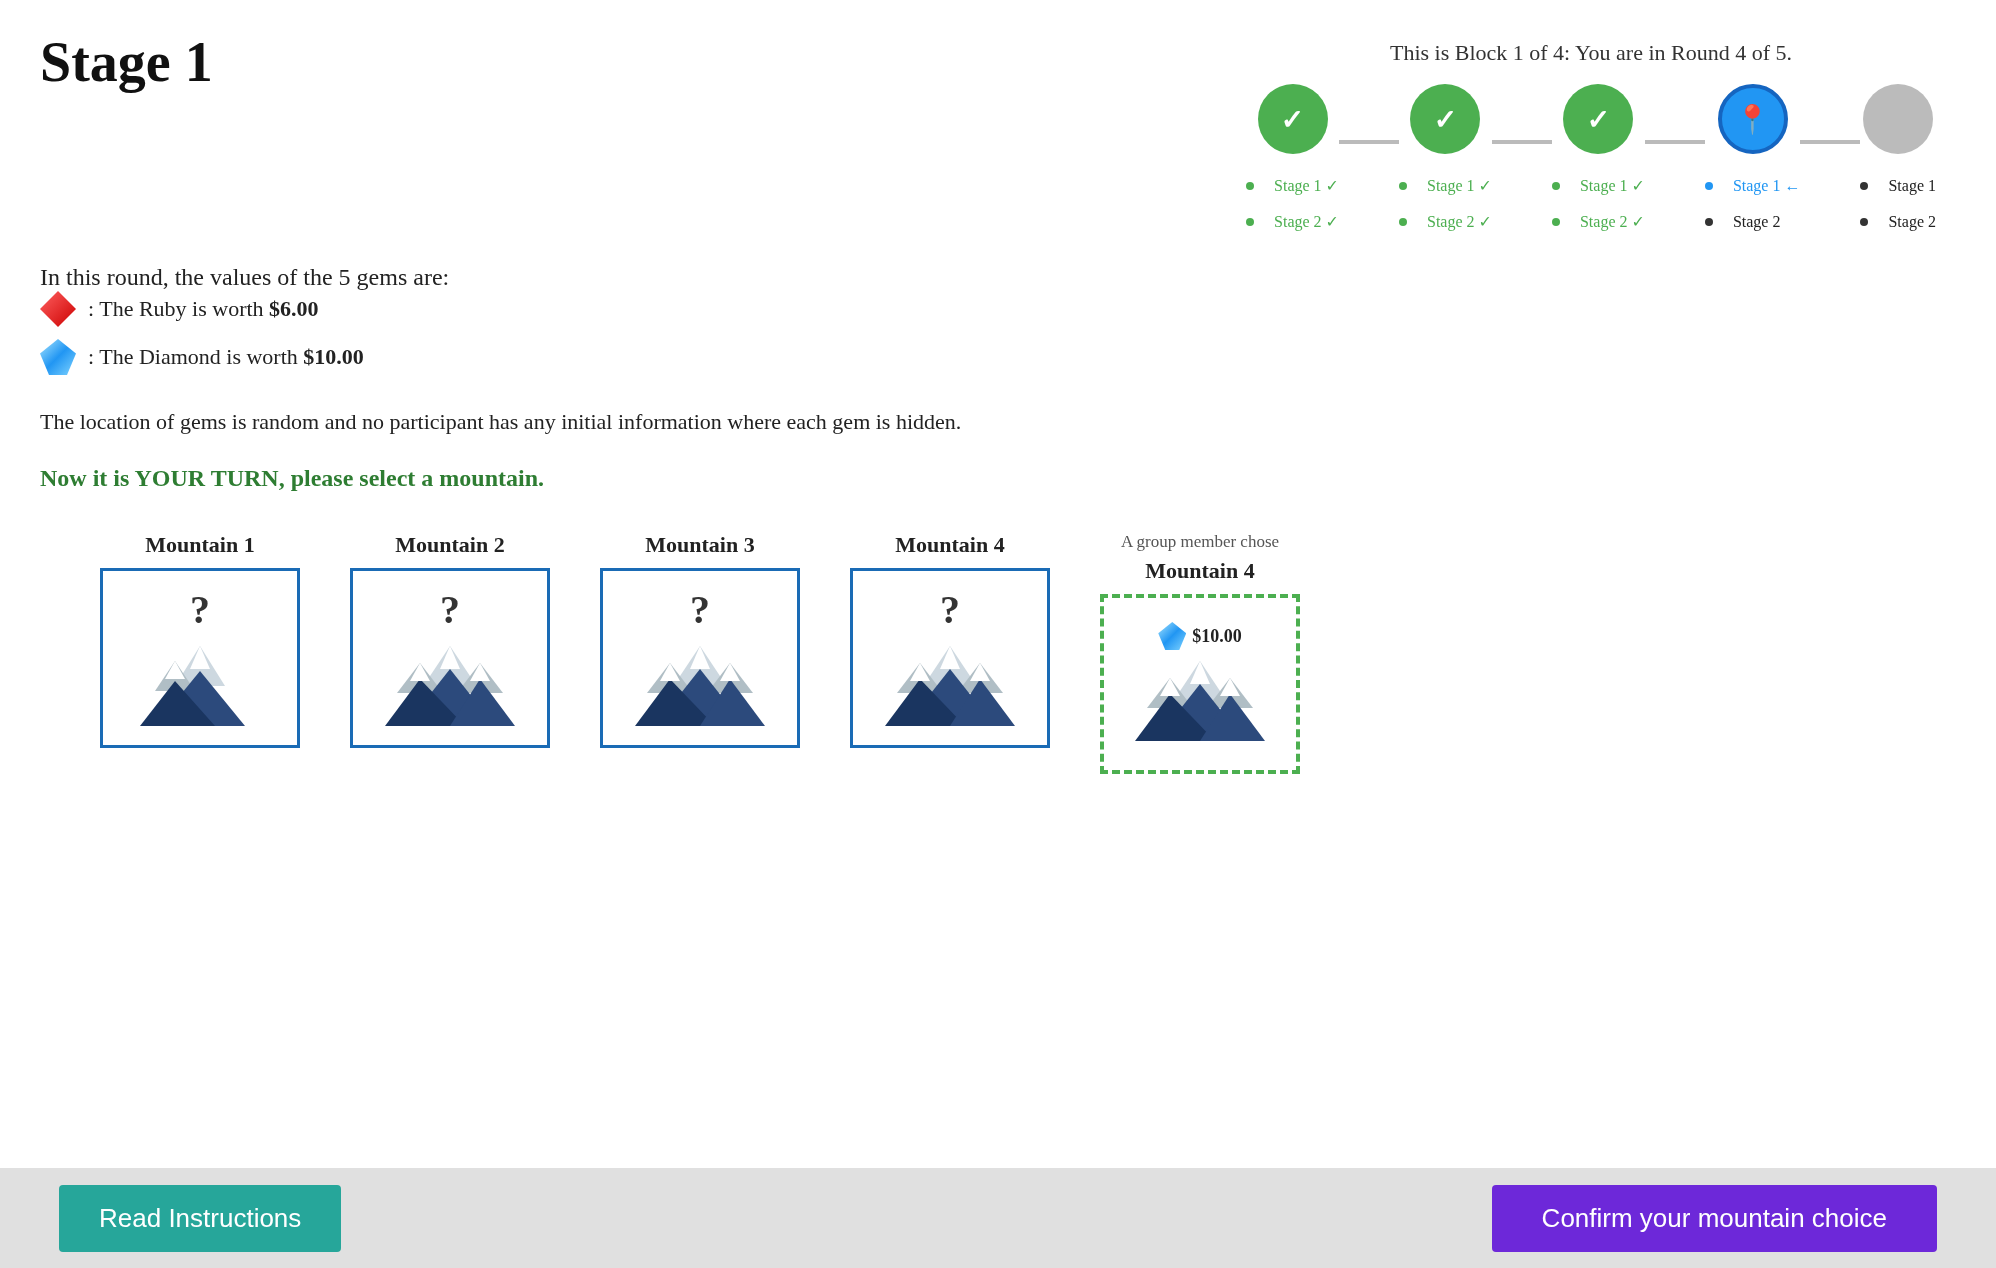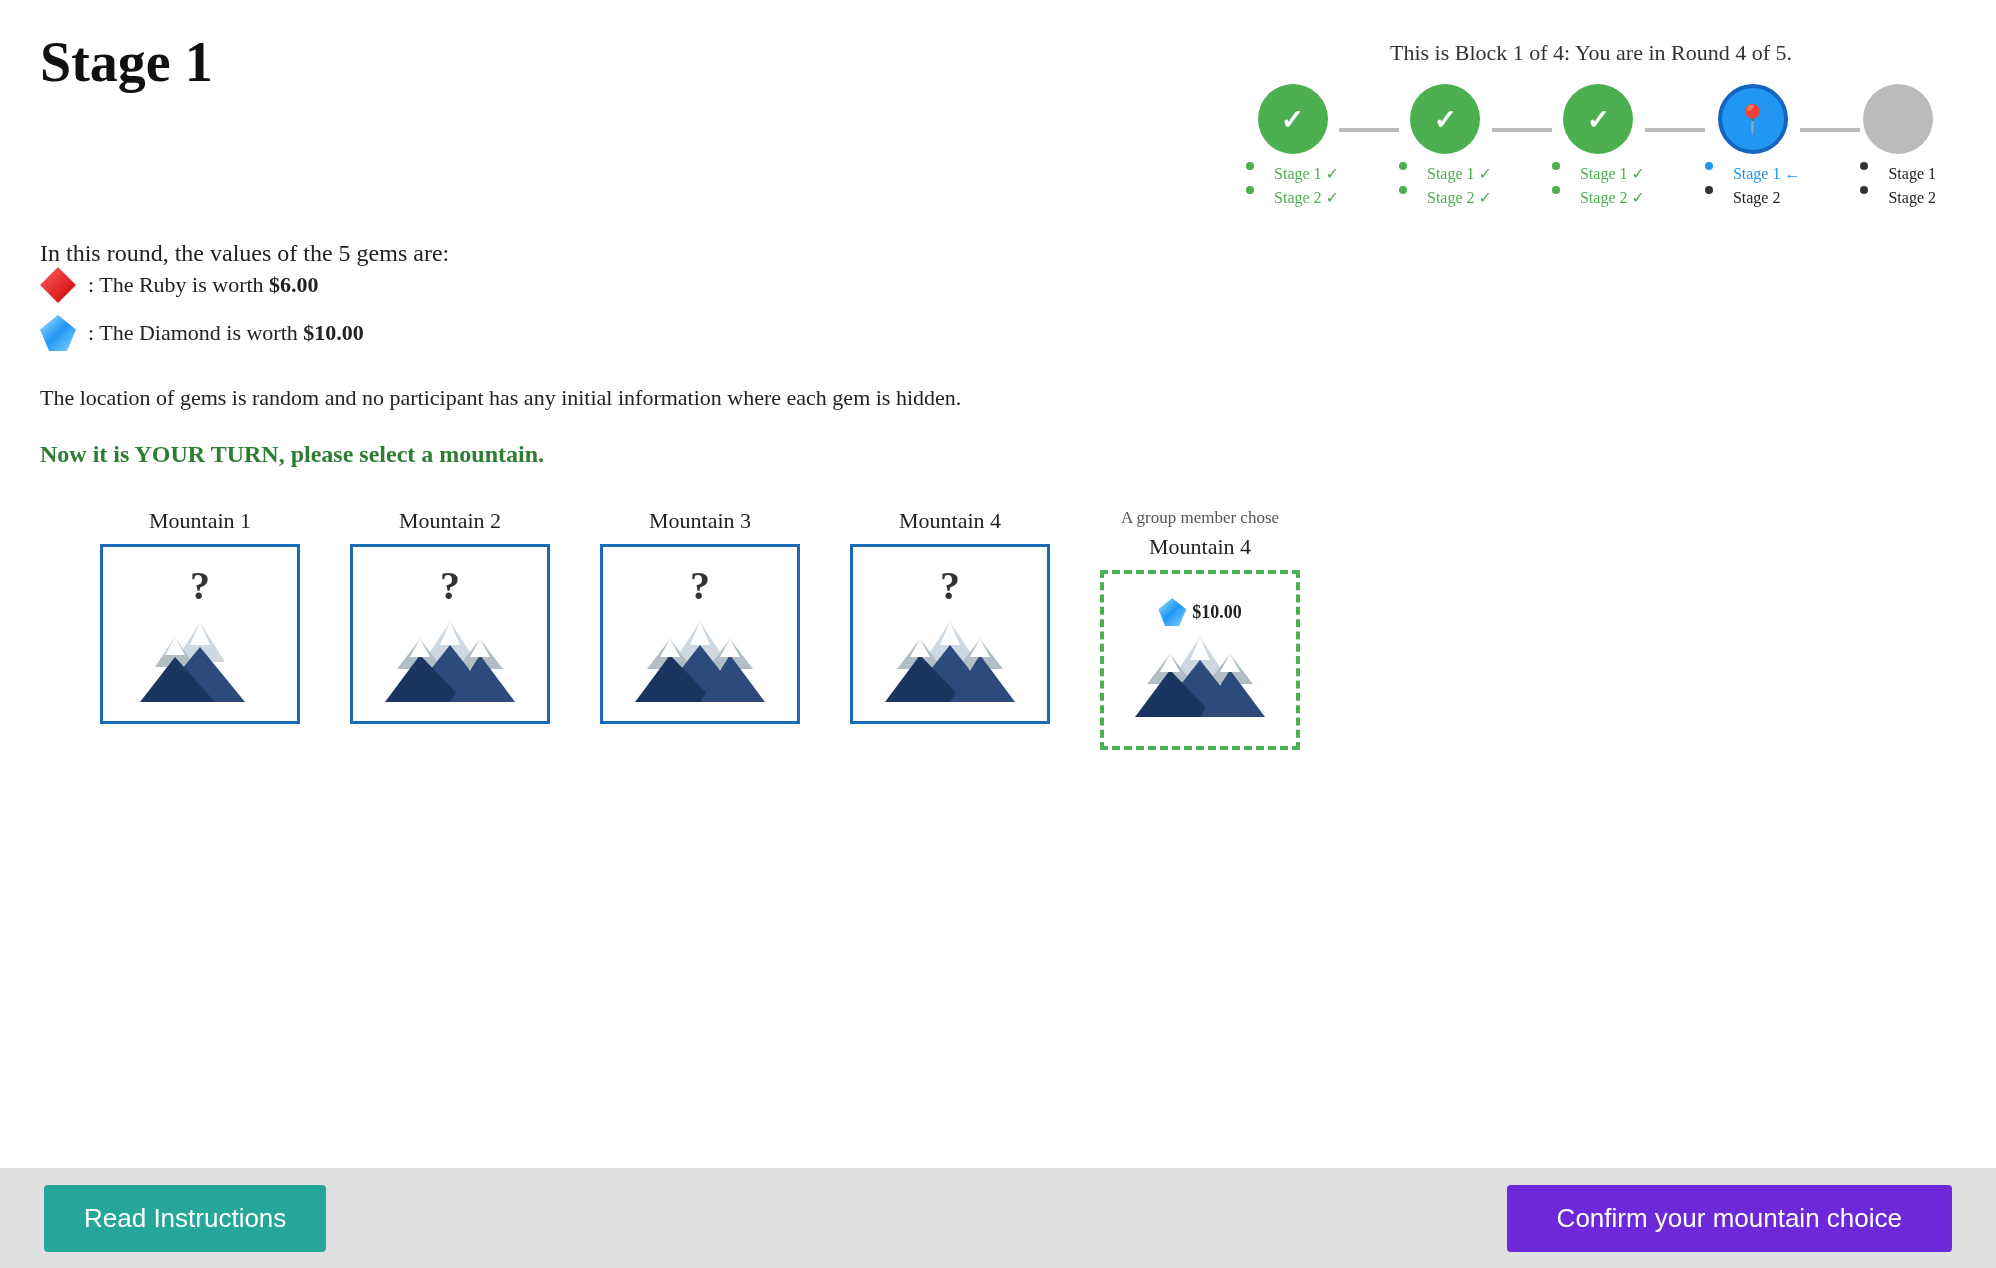--- a/index.html
+++ b/index.html
@@ -82,22 +82,23 @@
       margin-top: 8px;
       display: flex;
       flex-direction: column;
       align-items: flex-start;
       font-size: 16px;
       line-height: 1.5;
     }
 
     .step-label-item {
       display: flex;
-      align-items: flex-start;
+      align-items: center;
       gap: 20px;
+      margin-top: 12px;
     }
     .step-label-item .dot {
       width: 8px;
       height: 8px;
       border-radius: 50%;
       display: inline-block;
     }
     .dot-green { background: #4CAF50; }
     .dot-blue { background: #2196F3; }
     .dot-black { background: #333; }
@@ -133,21 +134,21 @@
     }
 
     .mountain-item {
       display: flex;
       flex-direction: column;
       align-items: center;
     }
 
     .mountain-label {
       font-size: 22px;
-      font-weight: normal;
+      font-weight: bold;
       margin-bottom: 10px;
       color: #222;
     }
 
     .mountain-box {
       width: 200px;
       height: 180px;
       border: 3px solid #1a6bb5;
       display: flex;
       flex-direction: column;
@@ -209,21 +210,21 @@
     .footer-bar {
       position: fixed;
       bottom: 0;
       left: 0;
       width: 1996px;
       height: 100px;
       background: #e0e0e0;
       display: flex;
       align-items: center;
       justify-content: space-between;
-      padding: 0 44px;
+      padding: 0 59px;
     }
 
     .btn-read {
       background: #26a69a;
       color: white;
       border: none;
       padding: 18px 40px;
       font-size: 26px;
       cursor: pointer;
       border-radius: 4px;

